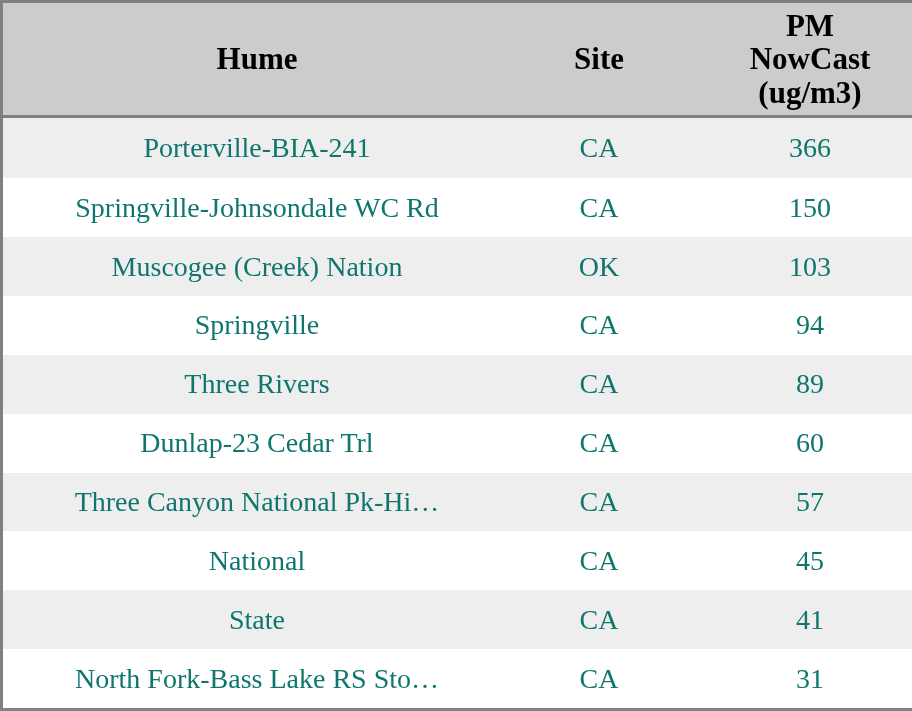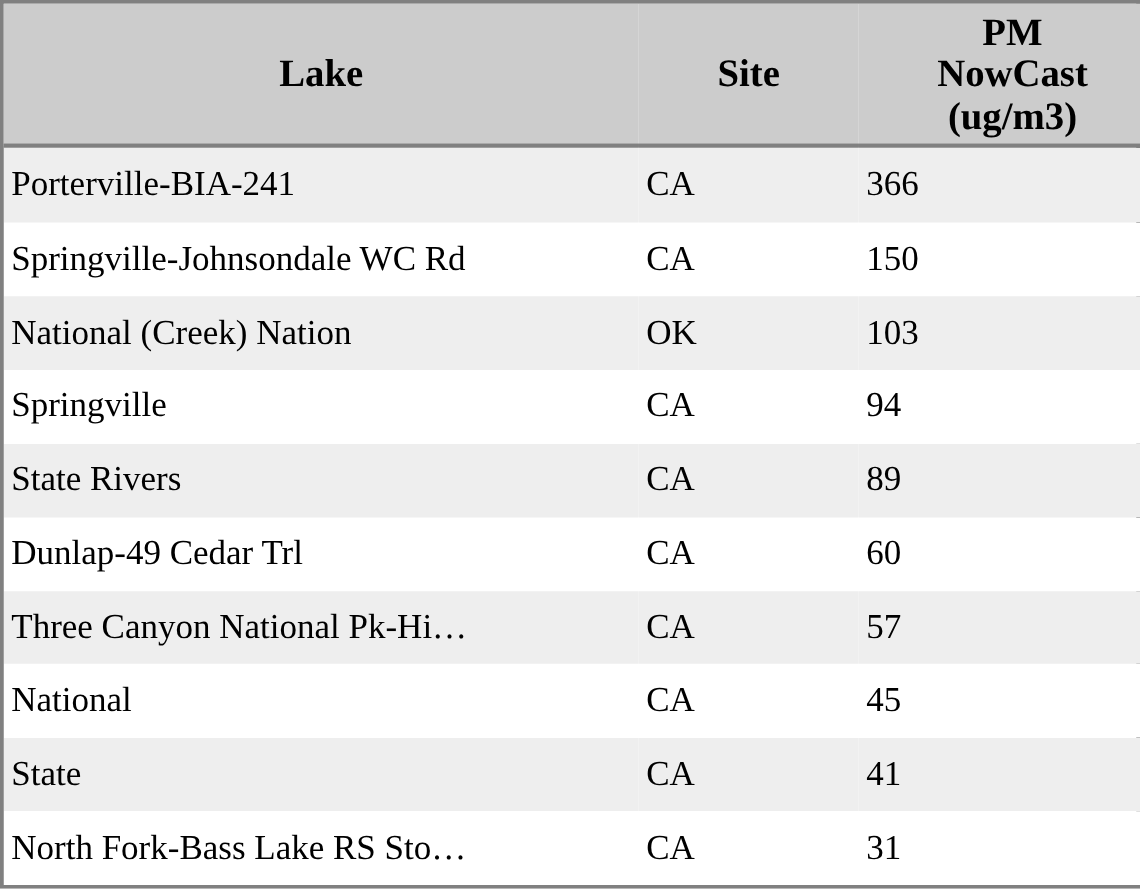--- a/index.html
+++ b/index.html
@@ -40,78 +40,79 @@
     padding: 6px 4px;
     line-height: 1.08;
   }
   th.col-site { width: 500px; }
   th.col-state { width: 168px; }
   th.col-pm { width: 238px; }
 
   tbody td {
     font-family: "Liberation Serif", serif;
     font-size: 28px;
-    color: #000000;
+    color: #0f766e;
+    text-align: center;
     vertical-align: middle;
     padding: 2px 6px;
     white-space: nowrap;
     overflow: hidden;
     text-overflow: ellipsis;
   }
   tbody tr.row-even {
     background: #eeeeee;
   }
   tbody tr.row-odd {
     background: #ffffff;
   }
 </style>
 </head>
 <body>
 
 <div class="table-frame">
   <table class="aqi-table">
     <thead>
       <tr class="header-row">
-        <th class="col-site">Lake</th>
+        <th class="col-site">Hume</th>
         <th class="col-state">Site</th>
         <th class="col-pm">
           <div>PM</div>
           <div>NowCast</div>
           <div>(ug/m3)</div>
         </th>
       </tr>
     </thead>
     <tbody id="table-body">
         <tr class="row-even">
           <td>Porterville-BIA-241</td>
           <td>CA</td>
           <td>366</td>
         </tr>
         <tr class="row-odd">
           <td>Springville-Johnsondale WC Rd</td>
           <td>CA</td>
           <td>150</td>
         </tr>
         <tr class="row-even">
-          <td>National (Creek) Nation</td>
+          <td>Muscogee (Creek) Nation</td>
           <td>OK</td>
           <td>103</td>
         </tr>
         <tr class="row-odd">
           <td>Springville</td>
           <td>CA</td>
           <td>94</td>
         </tr>
         <tr class="row-even">
-          <td>State Rivers</td>
+          <td>Three Rivers</td>
           <td>CA</td>
           <td>89</td>
         </tr>
         <tr class="row-odd">
-          <td>Dunlap-49 Cedar Trl</td>
+          <td>Dunlap-23 Cedar Trl</td>
           <td>CA</td>
           <td>60</td>
         </tr>
         <tr class="row-even">
           <td>Three Canyon National Pk-Hi…</td>
           <td>CA</td>
           <td>57</td>
         </tr>
         <tr class="row-odd">
           <td>National</td>

